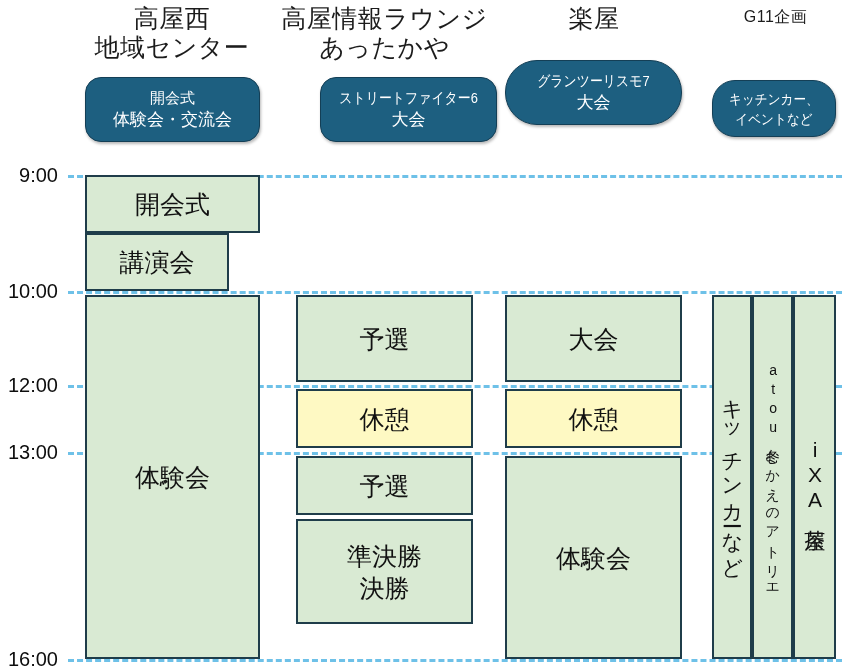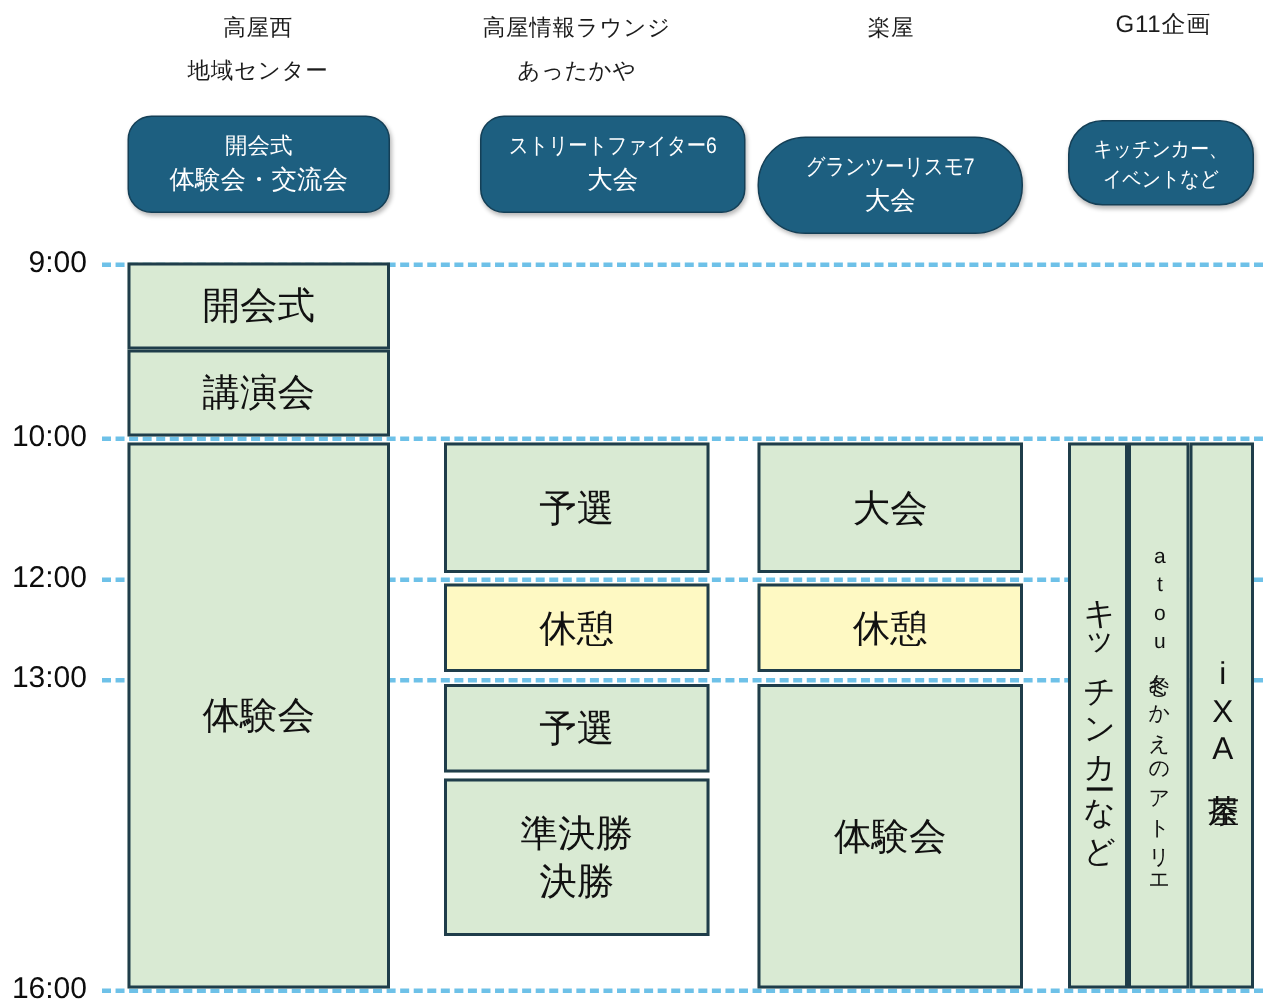--- a/index.html
+++ b/index.html
@@ -19,21 +19,21 @@
     width: 848px;
     height: 670px;
     overflow: hidden;
     background: #ffffff;
   }
 
   
   .venue-title {
     position: absolute;
     text-align: center;
-    font-size: 15px;
+    font-size: 25px;
     line-height: 29px;
     color: #1c1c1c;
     letter-spacing: 0.5px;
     white-space: pre-line;
   }
   .venue-title.small {
     font-size: 16px;
     line-height: 22px;
   }
 
@@ -147,21 +147,21 @@
   <div class="venue-pill wide" style="left:85px; top:77px; width:175px; height:65px;">
     <span class="pill-line-1">開会式</span>
     <span class="pill-line-2">体験会・交流会</span>
   </div>
 
   <div class="venue-pill" style="left:296px; top:77px; width:177px; height:65px;margin-left:24px;">
     <span class="pill-line-1">ストリートファイター6</span>
     <span class="pill-line-2">大会</span>
   </div>
 
-  <div class="venue-pill" style="left:505px; top:91px; width:177px; height:65px;border-radius:32px;">
+  <div class="venue-pill" style="left:505px; top:60px; width:177px; height:65px;border-radius:32px;">
     <span class="pill-line-1">グランツーリスモ7</span>
     <span class="pill-line-2">大会</span>
   </div>
 
   <div class="venue-pill narrow" style="left:712px; top:80px; width:124px; height:57px;border-radius:23px;">
     <span class="pill-line-1">キッチンカー、</span>
     <span class="pill-line-2">イベントなど</span>
   </div>
 
   <div class="grid-line" style="top:175px;"></div>
@@ -171,21 +171,21 @@
   <div class="grid-line" style="top:659px;"></div>
 
   <div class="time-label" style="top:165px; left:-8px;">9:00</div>
   <div class="time-label" style="top:281px; left:-8px;">10:00</div>
   <div class="time-label" style="top:375px; left:-8px;">12:00</div>
   <div class="time-label" style="top:442px; left:-8px;">13:00</div>
   <div class="time-label" style="top:649px; left:-8px;">16:00</div>
 
   <div class="block" style="left:85px; top:175px; width:175px; height:58px;">開会式</div>
 
-  <div class="block" style="left:85px; top:233px; width:175px; height:58px;">講演会</div>
+  <div class="block" style="left:85px; top:233px; width:144px; height:58px;">講演会</div>
 
   <div class="block" style="left:85px; top:295px; width:175px; height:364px;">体験会</div>
 
   <div class="block" style="left:296px; top:295px; width:177px; height:87px;">予選</div>
 
   <div class="block break" style="left:296px; top:389px; width:177px; height:59px;">休憩</div>
 
   <div class="block" style="left:296px; top:456px; width:177px; height:59px;">予選</div>
 
   <div class="block" style="left:296px; top:519px; width:177px; height:105px;">準決勝

